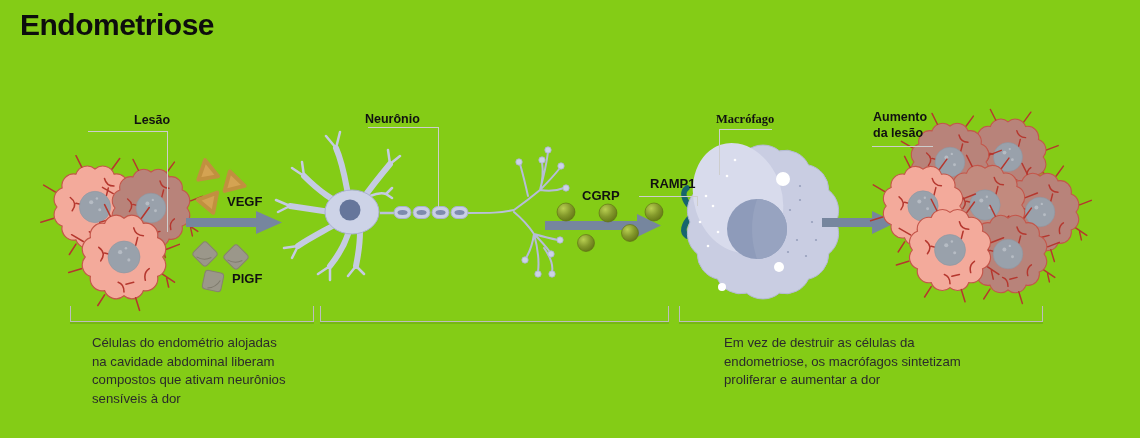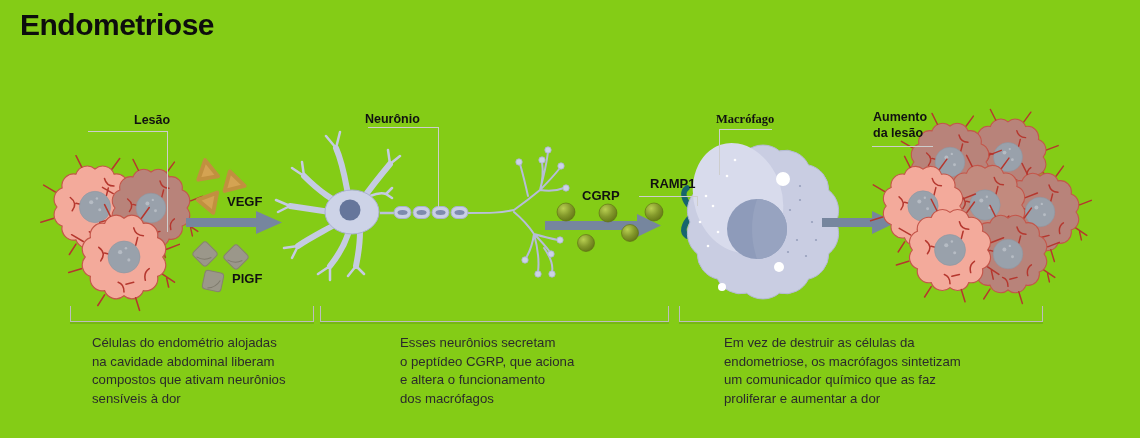--- a/index.html
+++ b/index.html
@@ -194,26 +194,19 @@
   <div class="abs bracket" style="left:70px;top:306px;width:242px;"></div>
   <div class="abs bracket" style="left:320px;top:306px;width:347px;"></div>
   <div class="abs bracket" style="left:679px;top:306px;width:362px;"></div>
 
   <div class="abs caption" style="left:92px;top:334px;">
     <span>Células do endométrio alojadas</span>
     <span>na cavidade abdominal liberam</span>
     <span>compostos que ativam neurônios</span>
     <span>sensíveis à dor</span>
   </div>
-  <div class="abs caption" style="left:400px;top:334px;">
-    <span>Esses neurônios secretam</span>
-    <span>o peptídeo CGRP, que aciona</span>
-    <span>e altera o funcionamento</span>
-    <span>dos macrófagos</span>
-  </div>
   <div class="abs caption" style="left:724px;top:334px;">
     <span>Em vez de destruir as células da</span>
     <span>endometriose, os macrófagos sintetizam</span>
-    <span>um comunicador químico que as faz</span>
     <span>proliferar e aumentar a dor</span>
   </div>
 
 </div>
 
 </body></html>

